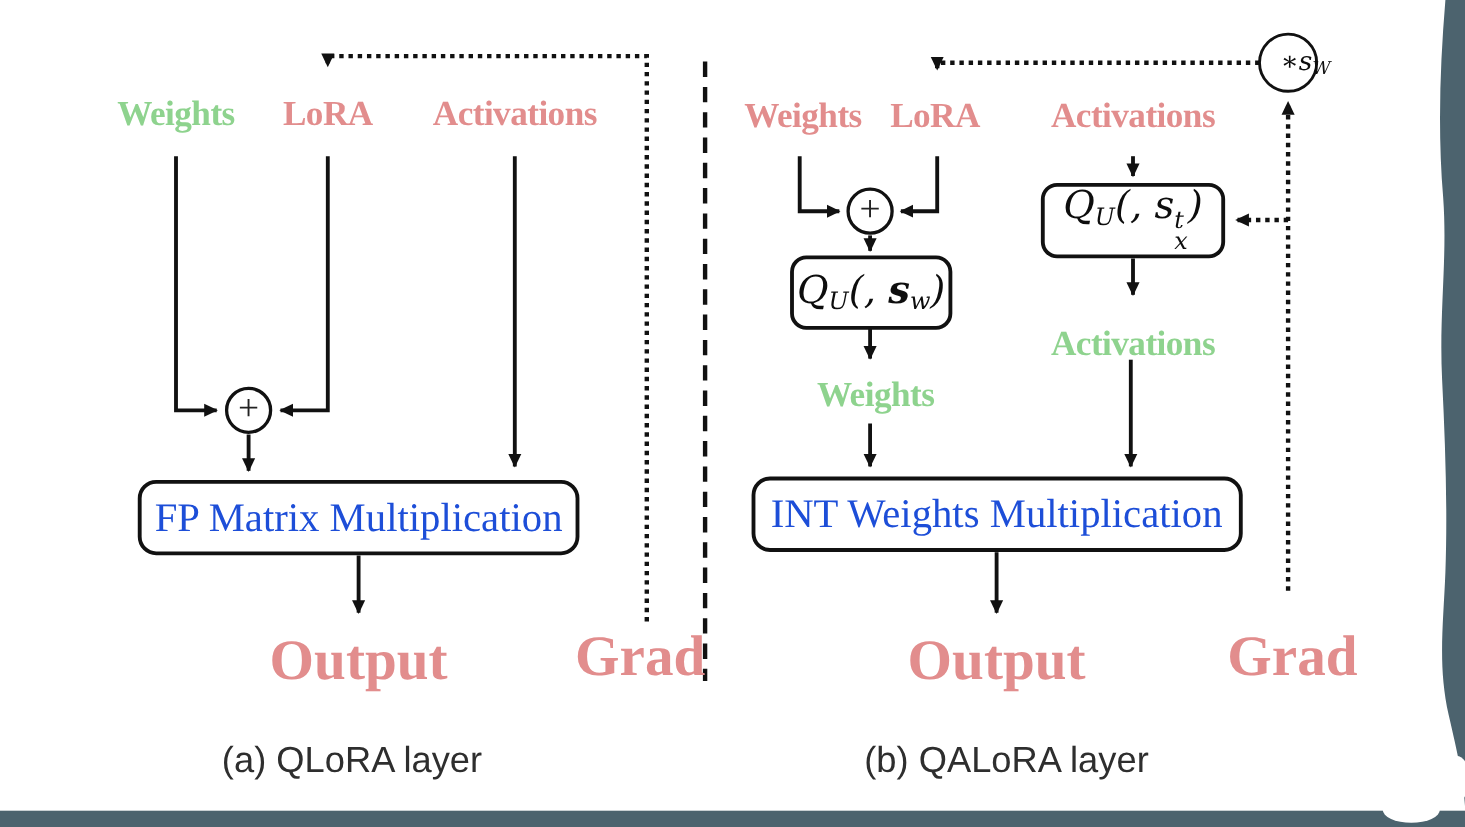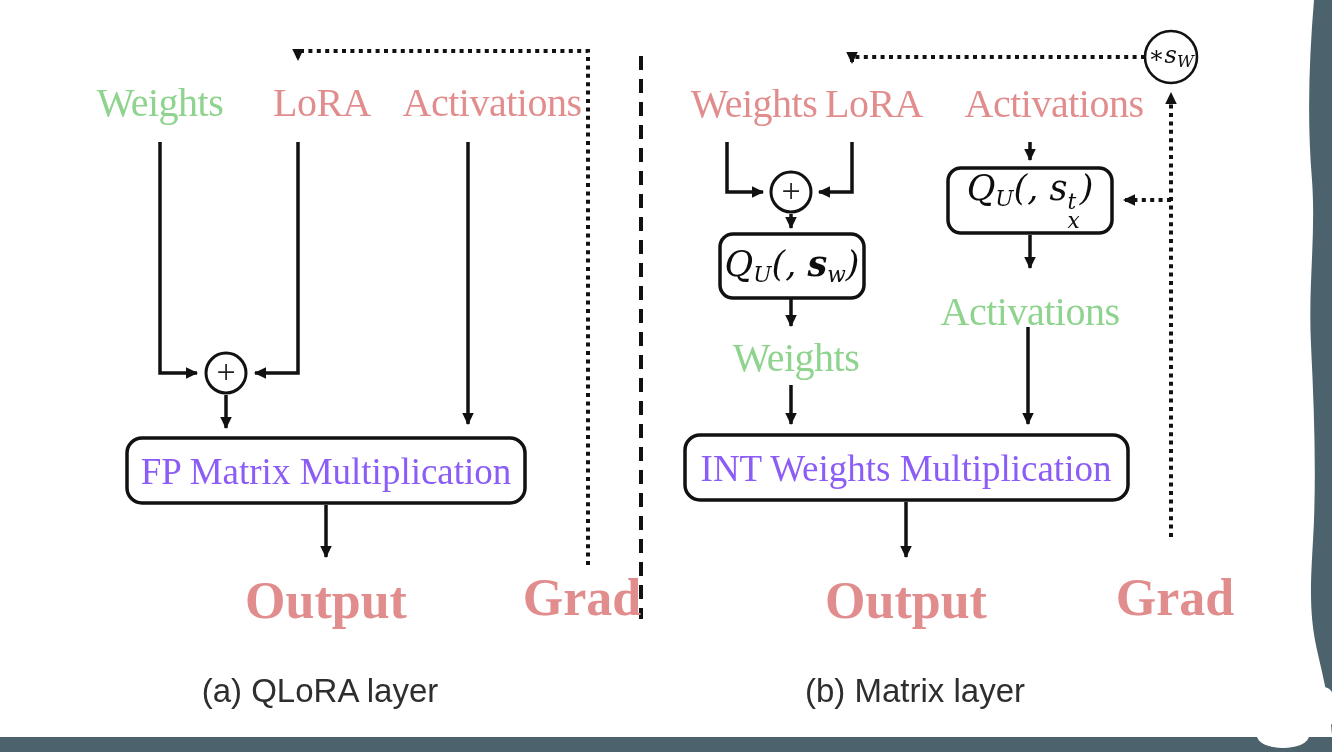--- a/index.html
+++ b/index.html
@@ -15,32 +15,32 @@
   .solid{fill:none;stroke:var(--ink);stroke-width:3.5;}
   .dot{fill:none;stroke:var(--ink);stroke-width:4;stroke-dasharray:4 4.4;}
   .sep{fill:none;stroke:var(--ink);stroke-width:4;stroke-dasharray:14 9;}
   .node{fill:#fff;stroke:var(--ink);stroke-width:3;}
   .rbox{fill:#fff;stroke:var(--ink);stroke-width:3.5;}
   .edge{fill:var(--slate);stroke:none;}
   .notch{fill:#fff;stroke:none;}
   #arr path{fill:var(--ink);}
   
   .txt{position:absolute;transform:translate(-50%,-50%);white-space:nowrap;line-height:1;}
-  .toplabel{font-size:40px;font-weight:normal;letter-spacing:-0.5px;}
+  .toplabel{font-size:32px;font-weight:bold;letter-spacing:-0.5px;}
   .green{color:var(--green);}
-  .pink{color:var(--pink);margin-left:24px;}
+  .pink{color:var(--pink);}
   .plus{font-size:34px;color:#222;font-weight:normal;}
-  .boxtext{font-size:37px;color:#8b5cf6;}
+  .boxtext{font-size:37px;color:#1d4ed8;}
   .outgrad{font-size:52px;font-weight:bold;color:var(--pink);}
   .caption{font-family:"Liberation Sans", sans-serif;font-size:33px;color:var(--caption);}
   .math{font-family:"DejaVu Serif", serif;font-style:italic;font-size:35px;color:#0d0d0d;}
   .math .sb{font-size:0.62em;vertical-align:-0.28em;}
   .math .bold{font-weight:bold;}
   .stack{display:inline-flex;flex-direction:column;align-items:flex-start;vertical-align:-0.42em;line-height:0.85;font-size:0.62em;}
-  .scale-math{font-family:"DejaVu Serif","DejaVu Sans", serif;font-style:italic;font-size:24px;color:#0d0d0d;}
+  .scale-math{font-family:"DejaVu Serif","DejaVu Sans", serif;font-style:italic;font-size:24px;color:#0d0d0d;margin-left:16px;}
   .scale-math .sb{font-size:0.68em;vertical-align:-0.25em;}
 </style>
 </head>
 <body>
 
 <div id="canvas">
 
   <svg id="lines" viewBox="0 0 1332 752" width="1332" height="752">
     <defs>
       <marker id="arr" viewBox="0 0 12 12" refX="10.5" refY="6" markerWidth="13" markerHeight="13" orient="auto" markerUnits="userSpaceOnUse">
@@ -114,19 +114,19 @@
   <div class="txt math" style="left:792px;top:266px">
     <span>Q</span><span class="sb">U</span><span>(, </span><span class="bold">s</span><span class="sb">w</span><span>)</span>
   </div>
 
   <div class="txt toplabel green" style="left:796px;top:358px">Weights</div>
   <div class="txt toplabel green" style="left:1030px;top:312px">Activations</div>
 
   <div class="txt boxtext" style="left:906px;top:468px">INT Weights Multiplication</div>
   <div class="txt outgrad" style="left:906px;top:601px">Output</div>
   <div class="txt outgrad" style="left:1175px;top:598px">Grad</div>
-  <div class="txt caption" style="left:915px;top:690px">(b) Matrix layer</div>
+  <div class="txt caption" style="left:915px;top:690px">(b) QALoRA layer</div>
 
   <div class="txt scale-math" style="left:1171px;top:57px">
     <span>∗</span><span>s</span><span class="sb">W</span>
   </div>
 
 </div>
 
 </body></html>

